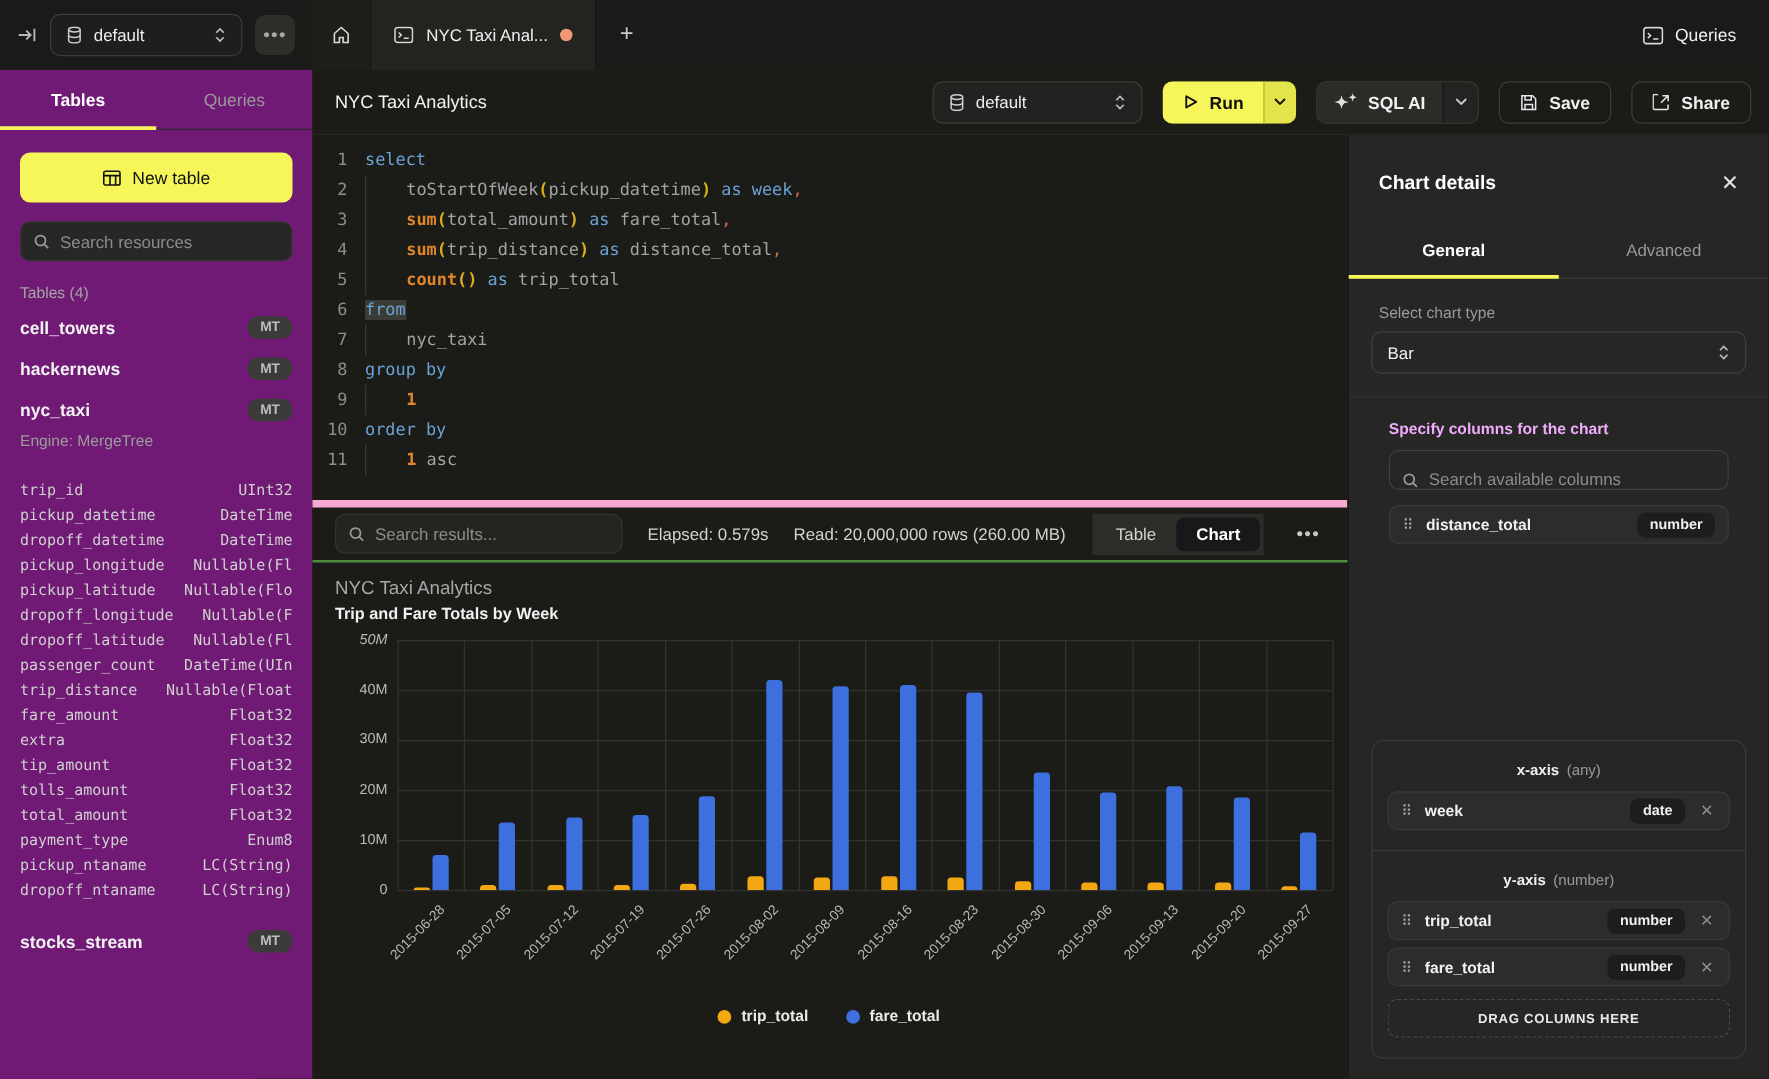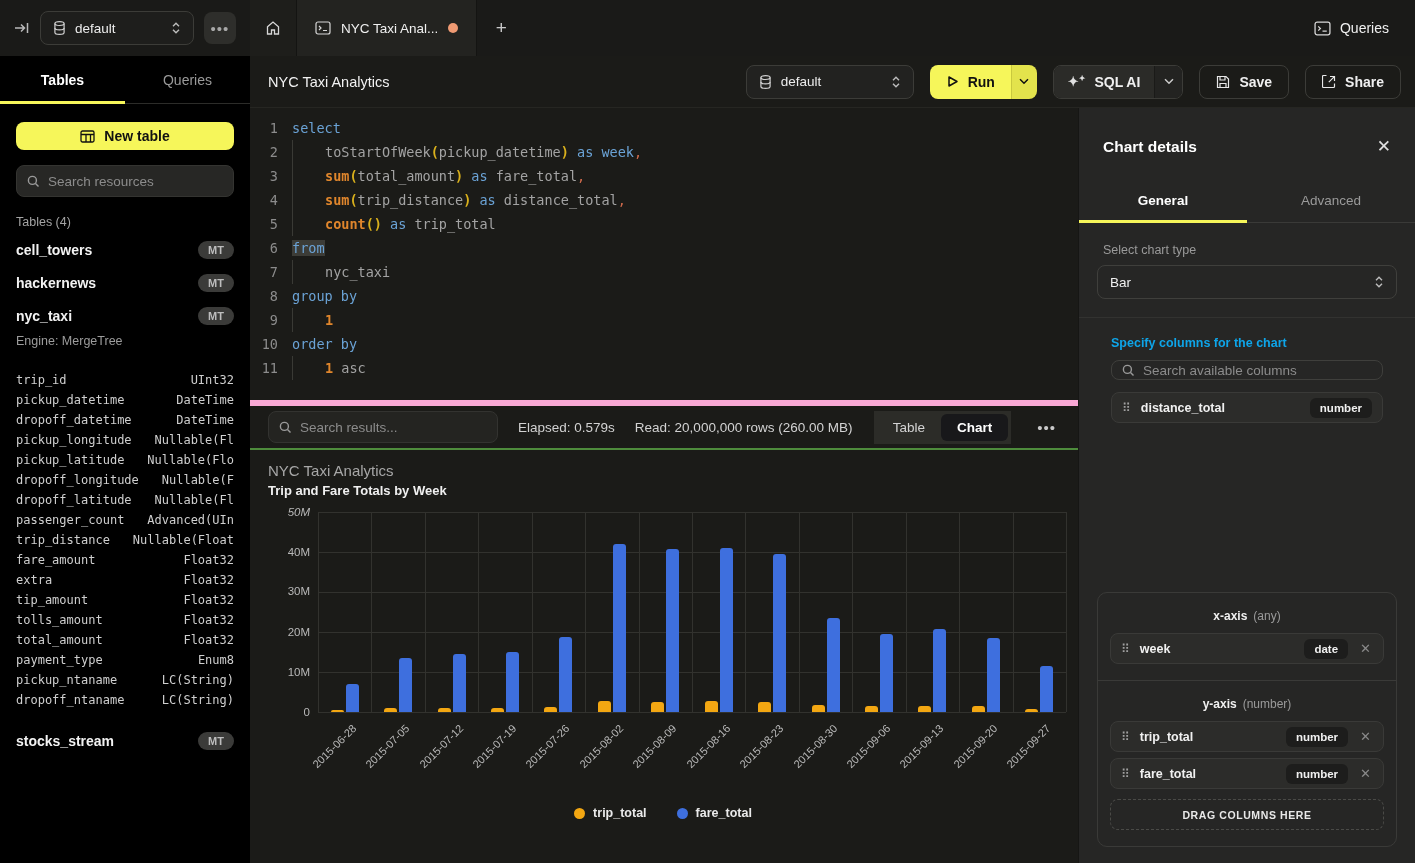--- a/index.html
+++ b/index.html
@@ -24,27 +24,27 @@
     border-right:1px solid #141412; font-size:13.5px; color:#f0f0f0; }
   .unsaved-dot { width:10px; height:10px; border-radius:50%; background:#ef9a73; }
   .plus-seg { width:48px; display:flex; align-items:center; justify-content:center; color:#c9c9c9; font-size:19px; }
   .tb-right { margin-left:auto; display:flex; align-items:center; padding-right:26px; }
   .queries-btn { display:flex; align-items:center; gap:9px; background:none; border:none; color:#f0f0f0; font-size:14px; }
 
   
   .main { display:flex; height:807px; }
 
   
-  .sidebar { width:250px; background:#000000; display:flex; flex-direction:column; }
+  .sidebar { width:250px; background:#701a75; display:flex; flex-direction:column; }
   .sb-tabs { display:flex; height:48px; border-bottom:1px solid #2c2c29; }
   .sb-tab { flex:1; display:flex; align-items:center; justify-content:center; font-size:14px; color:#9a9a9a; position:relative; cursor:pointer; }
   .sb-tab.active { color:#ffffff; font-weight:700; }
   .sb-tab.active::after { content:""; position:absolute; left:0; right:0; bottom:-1px; height:3px; background:#f6f65a; }
-  .new-table-btn { margin:18px 16px 0; height:28px; border:none; border-radius:8px; background:#f6f65a; color:#111;
-    font-size:14px; font-weight:700; display:flex; align-items:center; justify-content:center; gap:9px; }
+  .new-table-btn { margin:18px 16px 0; height:40px; border:none; border-radius:8px; background:#f6f65a; color:#111;
+    font-size:14px; font-weight:400; display:flex; align-items:center; justify-content:center; gap:9px; }
   .sb-search { margin:15px 16px 0; height:32px; background:#272725; border:1px solid #343431; border-radius:8px;
     display:flex; align-items:center; gap:8px; padding:0 10px; }
   .sb-search input, .res-search input, .panel-search input { background:none; border:none; outline:none; color:#d8d8d8;
     font-size:13.5px; width:100%; font-family:"Liberation Sans",sans-serif; }
   .sb-search input::placeholder { color:#8c8c8c; }
   .sb-section { margin:18px 16px 4px; font-size:12.5px; color:#a4a4a4; }
   .tables-list { padding:0 16px; overflow:hidden; }
   .tbl-row { display:flex; align-items:center; justify-content:space-between; height:33px; cursor:pointer; }
   .tbl-name { font-size:14px; font-weight:600; color:#f2f2f2; }
   .mt-badge { background:#3b3b39; color:#bdbdbd; font-size:11px; font-weight:600; border-radius:10px; padding:3px 10px; }
@@ -122,23 +122,23 @@
   .panel-head { display:flex; align-items:center; justify-content:space-between; padding:28px 24px 22px; }
   .panel-title { font-size:15.5px; font-weight:700; color:#ffffff; }
   .panel-tabs { display:flex; height:44px; border-bottom:1px solid #3a3a38; }
   .p-tab { flex:1; display:flex; align-items:center; justify-content:center; font-size:13.5px; color:#9a9a9a; position:relative; cursor:pointer; }
   .p-tab.active { color:#ffffff; font-weight:700; }
   .p-tab.active::after { content:""; position:absolute; left:0; right:0; bottom:-1px; height:3px; background:#f6f65a; }
   .p-label { font-size:12.5px; color:#9a9a9a; margin:20px 24px 8px; }
   .p-select { margin:0 18px; height:34px; border:1px solid #3f3f3c; border-radius:8px; display:flex;
     align-items:center; justify-content:space-between; padding:0 12px; font-size:13.5px; color:#f0f0f0; }
   .p-divider { height:1px; background:#323230; margin:18px 0 0; }
-  .p-sublabel { font-size:12.5px; font-weight:700; color:#0ea5e9; margin:18px 32px 10px; }
-  .panel-search { margin:0 32px; height:20px; border:1px solid #3f3f3c; border-radius:8px;
-    display:flex; align-items:center; gap:8px; padding:0 10px; }
+  .p-sublabel { font-size:12.5px; font-weight:700; color:#f0abfc; margin:18px 32px 10px; }
+  .panel-search { margin:0 32px; height:32px; border:1px solid #3f3f3c; border-radius:8px;
+    display:flex; align-items:flex-end; gap:8px; padding:0 10px; }
   .panel-search input::placeholder { color:#8c8c8c; }
   .chips { margin:12px 32px 0; display:flex; flex-direction:column; gap:6px; }
   .chip { height:31px; background:#2c2c2a; border:1px solid #3a3a38; border-radius:8px;
     display:flex; align-items:center; gap:10px; padding:0 10px; }
   .chip .drag { color:#a0a0a0; font-size:12px; line-height:1; }
   .chip .cname { font-size:12.5px; font-weight:600; color:#f0f0f0; flex:1; }
   .type-badge { background:#1d1d1c; border-radius:6px; padding:4px 10px; font-size:11.5px; font-weight:600; color:#f0f0f0; }
   .chip .x { color:#8a8a8a; font-size:13px; background:none; border:none; padding:0 2px; }
   .axes-box { margin:20px 18px 0; border:1px solid #3a3a38; border-radius:10px; padding:12px 12px 16px; }
   .axis-head { text-align:center; font-size:12px; margin:4px 0 10px; color:#9a9a9a; }
@@ -274,21 +274,21 @@
         <div class="col-row">
           <span>dropoff_longitude</span>
           <span>Nullable(F</span>
         </div>
         <div class="col-row">
           <span>dropoff_latitude</span>
           <span>Nullable(Fl</span>
         </div>
         <div class="col-row">
           <span>passenger_count</span>
-          <span>Advanced(UIn</span>
+          <span>DateTime(UIn</span>
         </div>
         <div class="col-row">
           <span>trip_distance</span>
           <span>Nullable(Float</span>
         </div>
         <div class="col-row">
           <span>fare_amount</span>
           <span>Float32</span>
         </div>
         <div class="col-row">

